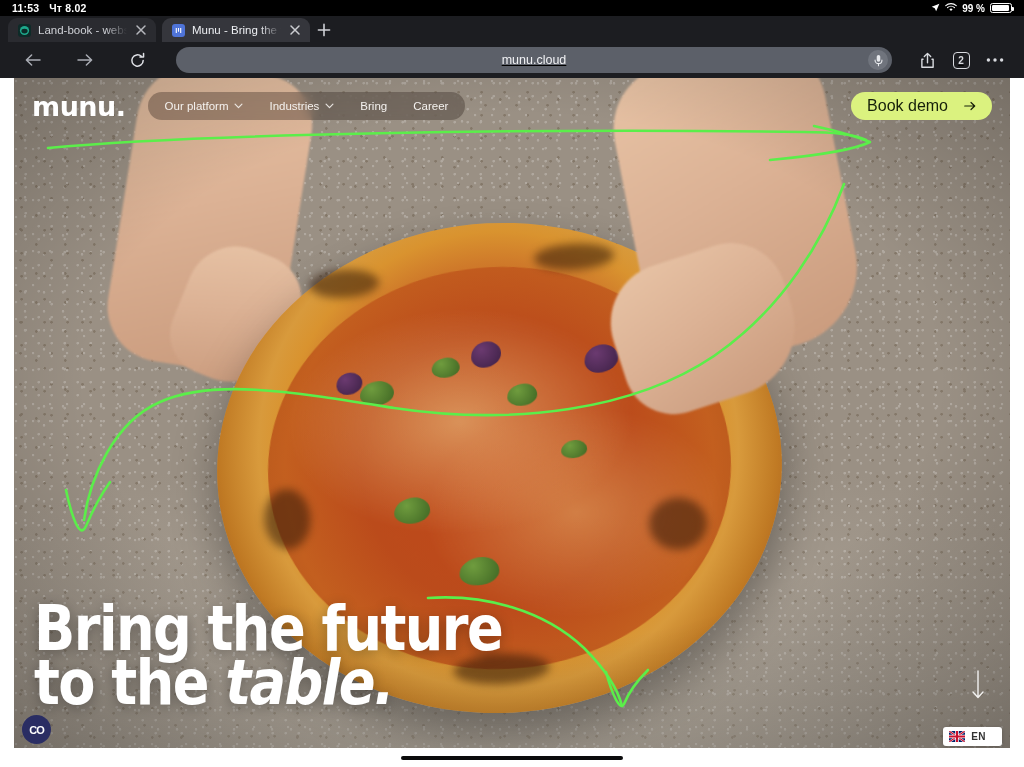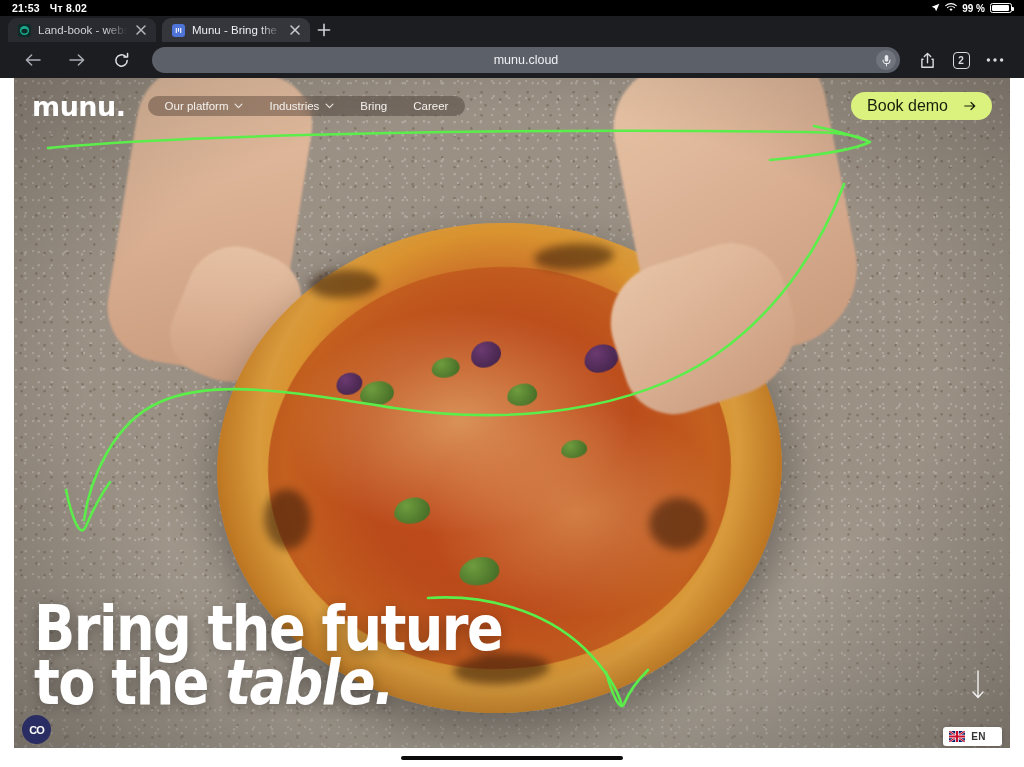--- a/index.html
+++ b/index.html
@@ -32,21 +32,21 @@
   .tab.active{ left:162px; width:148px; background:#35363c; color:#eceef2;}
   .tab .label{ flex:1; white-space:nowrap; overflow:hidden;
      -webkit-mask-image:linear-gradient(90deg,#000 76%,transparent 100%);
      mask-image:linear-gradient(90deg,#000 76%,transparent 100%); }
   .favicon{ width:13px;height:13px;border-radius:3px; flex:none; display:flex;align-items:center;justify-content:center;}
   .fav-landbook{ background:#0d2b28; }
   .fav-munu{ background:#4f74d8; }
   .tabclose{ width:14px;height:14px; flex:none; opacity:.85;}
   .newtab{ position:absolute; left:315px; top:5px; width:18px;height:18px; color:#cfd1d6;}
 
-  .toolbar{ position:absolute; top:26px; left:0; width:1024px; height:36px; display:flex; align-items:center; padding:0 12px; gap:0;}
+  .toolbar{ position:absolute; top:26px; left:0; width:1024px; height:36px; display:flex; align-items:center; padding:0 12px; gap:8px;text-decoration:underline;}
   .navbtn{ width:30px;height:30px; display:flex;align-items:center;justify-content:center; color:#a9acb4;}
   .navbtn.back{ margin-left:6px;}
   .navbtn.fwd{ margin-left:14px;}
   .navbtn.reload{ margin-left:14px; color:#dfe1e6;}
   .urlbar{
     margin-left:16px; flex:1; height:26px; background:#5c6069; border-radius:13px;
     display:flex; align-items:center; justify-content:center; position:relative;
   }
   .urltext{ font-size:12.5px; color:#f0f1f4;}
   .mic{ position:absolute; right:4px; top:3px; width:20px;height:20px; border-radius:50%;
@@ -101,21 +101,21 @@
   .hand.left{ left:108px; top:-10px; width:175px; height:300px; border-radius:60px 50px 70px 55px; transform:rotate(9deg);}
   .hand.lfing{ left:165px; top:170px; width:115px; height:135px; border-radius:50px 45px 60px 40px; transform:rotate(22deg);}
   .hand.right{ left:615px; top:-24px; width:215px; height:300px; border-radius:65px 60px 80px 60px; transform:rotate(-11deg);}
   .hand.rfing{ left:600px; top:175px; width:180px; height:150px; border-radius:60px 55px 70px 50px; transform:rotate(-18deg);}
   .vign{ position:absolute; inset:0; background:radial-gradient(ellipse 78% 72% at 50% 45%, rgba(0,0,0,0) 55%, rgba(0,0,0,.30) 100%);}
 
   
   .siteheader{ position:absolute; top:0; left:0; right:0; height:56px; display:flex; align-items:center; padding:0 18px;}
   .logo{ font-size:27px; font-weight:bold; color:#fff; letter-spacing:-.5px;
          font-family:"DejaVu Sans", sans-serif; margin-right:22px; }
-  .navpill{ display:flex; align-items:center; height:20px; border-radius:14px;
+  .navpill{ display:flex; align-items:center; height:28px; border-radius:14px;
             background:rgba(40,30,24,.34); backdrop-filter:blur(6px); padding:0 4px;}
   .navitem{ display:flex; align-items:center; gap:6px; height:28px; padding:0 13px;
             font-size:11.5px; color:#f4f1ee; white-space:nowrap;}
   .chev{ width:9px;height:6px; display:block; opacity:.9;}
   .bookdemo{ margin-left:auto; display:flex; align-items:center; gap:16px;
      height:28px; padding:0 16px; border-radius:14px; background:#dbf27f; color:#16200a;
      font-size:16px; font-weight:500;}
   .arrow-r{ width:12px;height:10px; display:block;}
 
   
@@ -141,21 +141,21 @@
   .pagebottom{ position:absolute; left:0; top:748px; width:1024px; height:19px; background:#fff;}
   .homebar{ position:absolute; left:401px; top:756px; width:222px; height:4px; background:#0b0b0c; border-radius:2px;}
   .sideL{ position:absolute; left:0; top:78px; width:14px; height:670px; background:#fff;}
   .sideR{ position:absolute; left:1010px; top:78px; width:14px; height:670px; background:#fff;}
 </style>
 </head>
 <body>
 
 <div class="statusbar">
   <div class="sb-left">
-    <span>21:53</span>
+    <span>11:53</span>
     <span>Чт 8.02</span>
   </div>
   <div class="sb-right">
     <svg class="loc-arrow" viewBox="0 0 10 10">
       <path d="M9.3 .7 .8 4.3l3.4 1.5 1.5 3.5z" fill="#fff"></path>
     </svg>
     <svg class="wifi" viewBox="0 0 14 10">
       <path d="M7 9.2 5.1 6.9a3 3 0 0 1 3.8 0z" fill="#fff"></path>
       <path d="M2.9 5.1a6 6 0 0 1 8.2 0" stroke="#fff" stroke-width="1.3" fill="none" stroke-linecap="round"></path>
       <path d="M.9 2.9a9 9 0 0 1 12.2 0" stroke="#fff" stroke-width="1.3" fill="none" stroke-linecap="round"></path>

